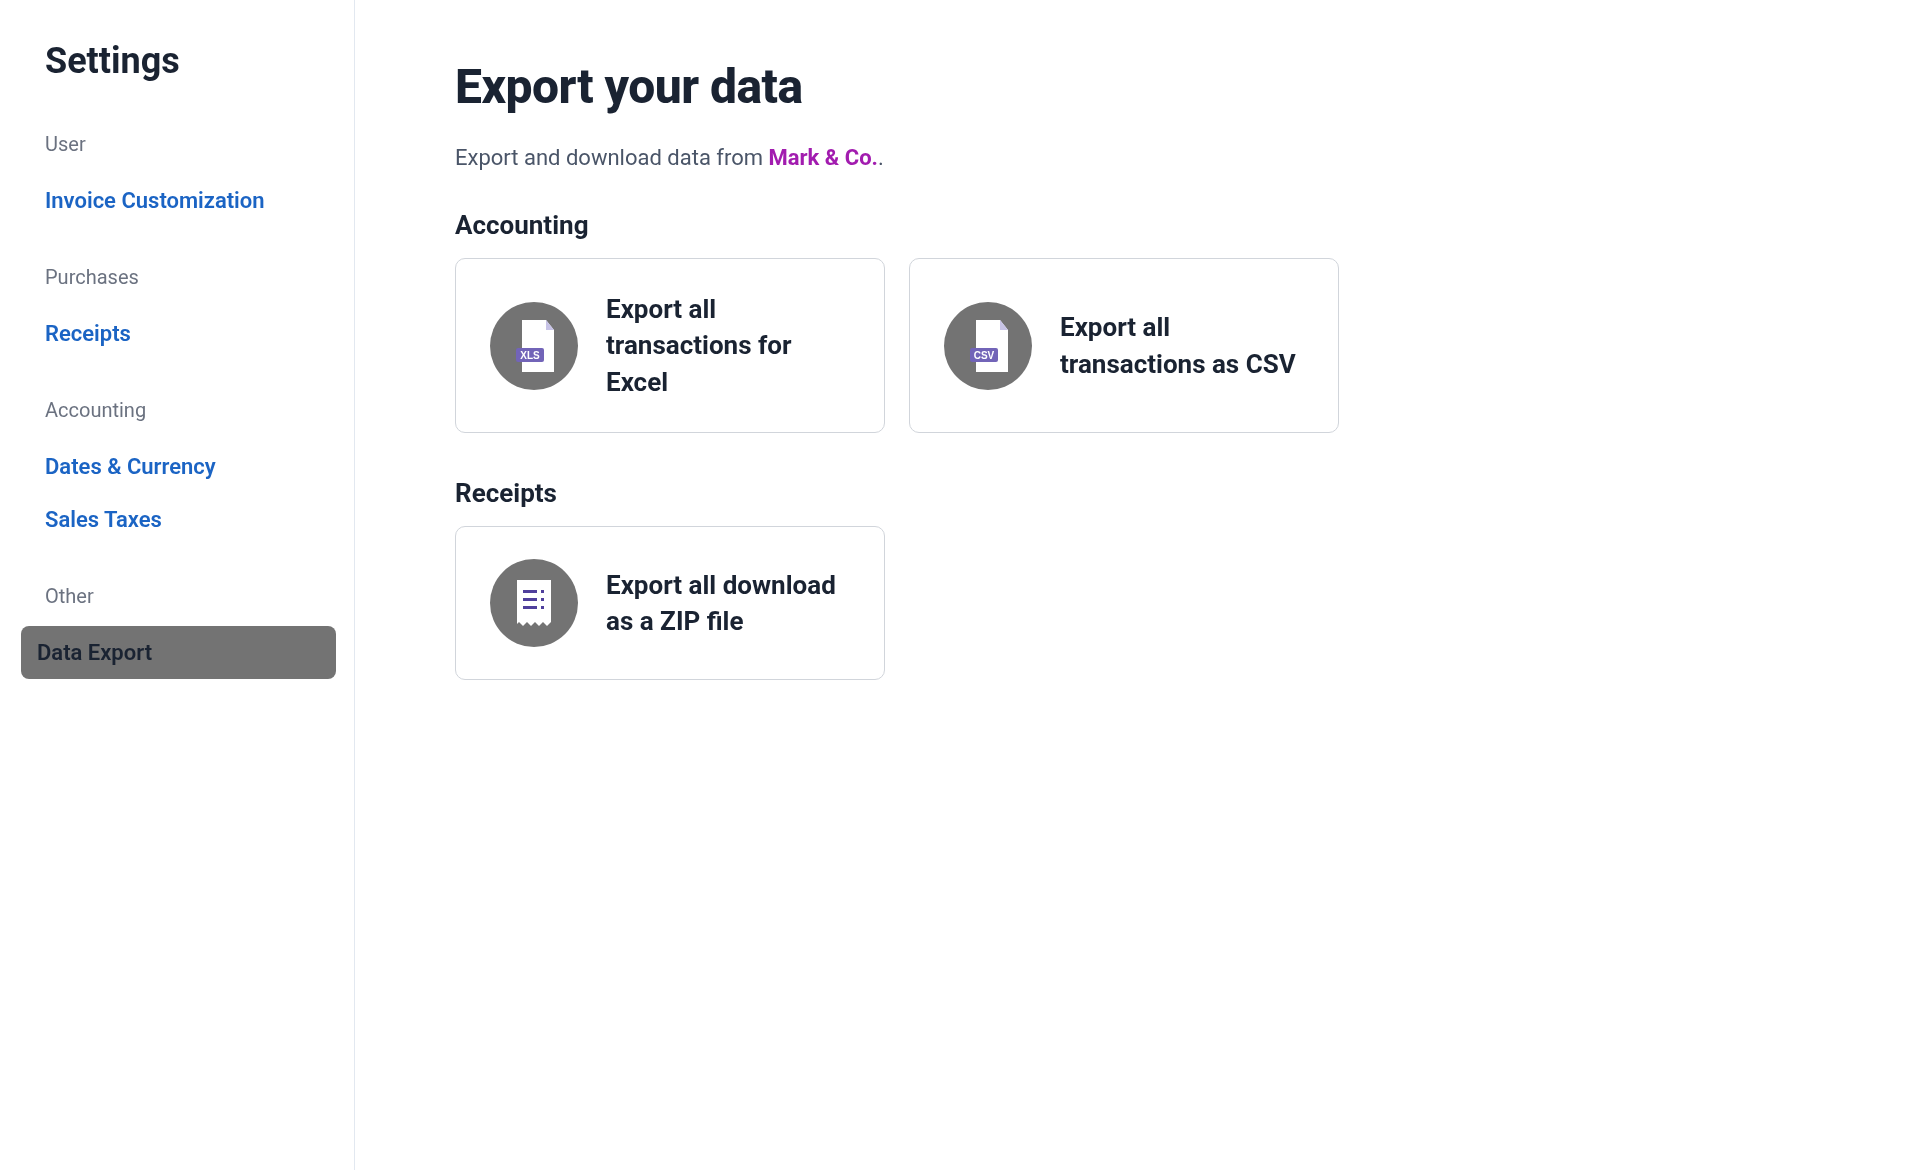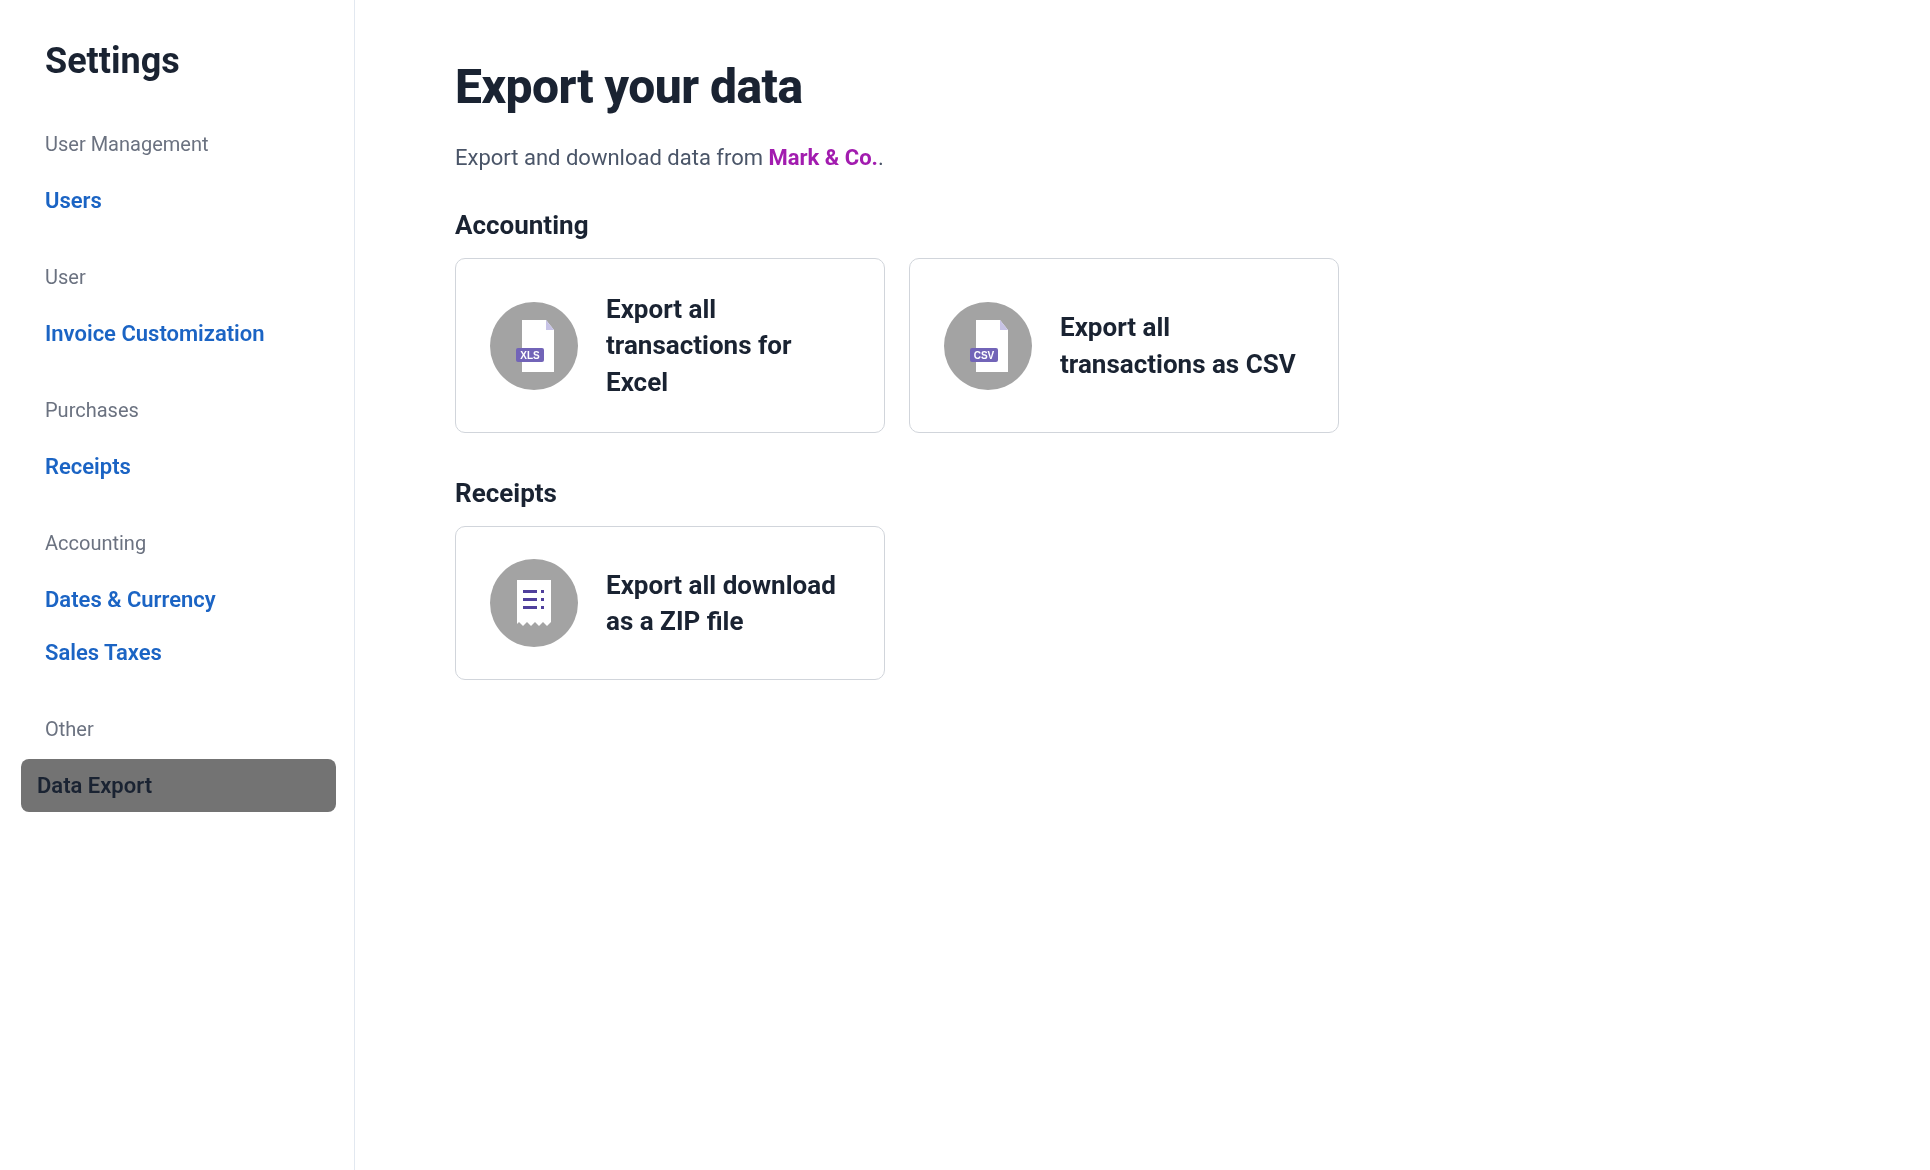--- a/index.html
+++ b/index.html
@@ -91,21 +91,21 @@
       display: flex;
       align-items: center;
       gap: 28px;
       cursor: pointer;
       background: #fff;
     }
     .card-icon-wrap {
       width: 88px;
       height: 88px;
       border-radius: 50%;
-      background: #a3a3a3;
+      background: #737373;
       display: flex;
       align-items: center;
       justify-content: center;
       flex-shrink: 0;
       text-align: center;
     }
     .card-label {
       font-size: 26px;
       font-weight: 700;
       color: #1a2332;
@@ -117,24 +117,20 @@
     .receipt-svg {
       display: block;
     }
   </style>
 </head>
 <body>
 
 <nav class="sidebar">
   <h1 class="sidebar-title">Settings</h1>
 
-  <div class="sidebar-section">
-    <div class="sidebar-section-header">User Management</div>
-    <a class="sidebar-item">Users</a>
-  </div>
 
   <div class="sidebar-section">
     <div class="sidebar-section-header">User</div>
     <a class="sidebar-item">Invoice Customization</a>
   </div>
 
   <div class="sidebar-section">
     <div class="sidebar-section-header">Purchases</div>
     <a class="sidebar-item">Receipts</a>
   </div>

